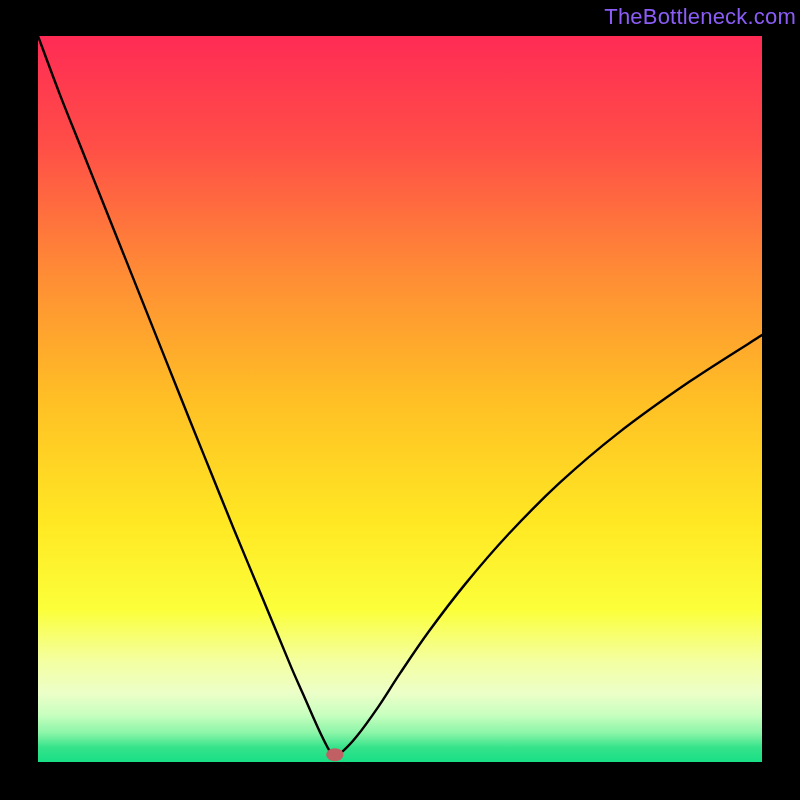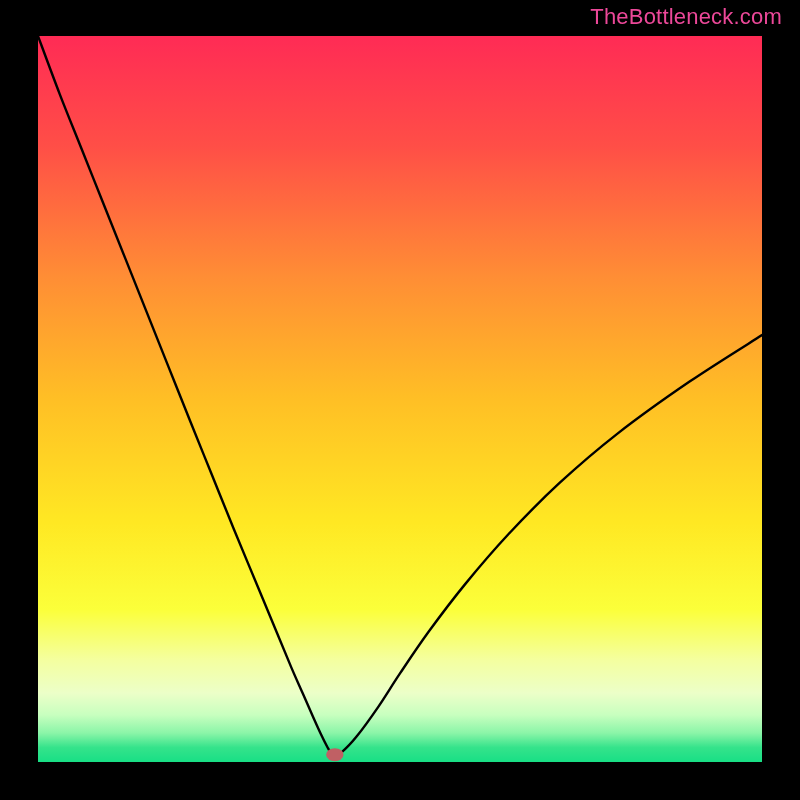--- a/index.html
+++ b/index.html
@@ -13,22 +13,22 @@
   }
   .frame {
     position: relative;
     width: 800px;
     height: 800px;
     background: #000;
   }
   .watermark {
     position: absolute;
     top: 4px;
-    right: 18px;
-    color: #ec4899;
+    right: 4px;
+    color: #8b5cf6;
     font-size: 22px;
     font-weight: 500;
     letter-spacing: 0.2px;
     z-index: 5;
   }
   .plot-area {
     position: absolute;
     left: 38px;
     top: 36px;
     width: 724px;

